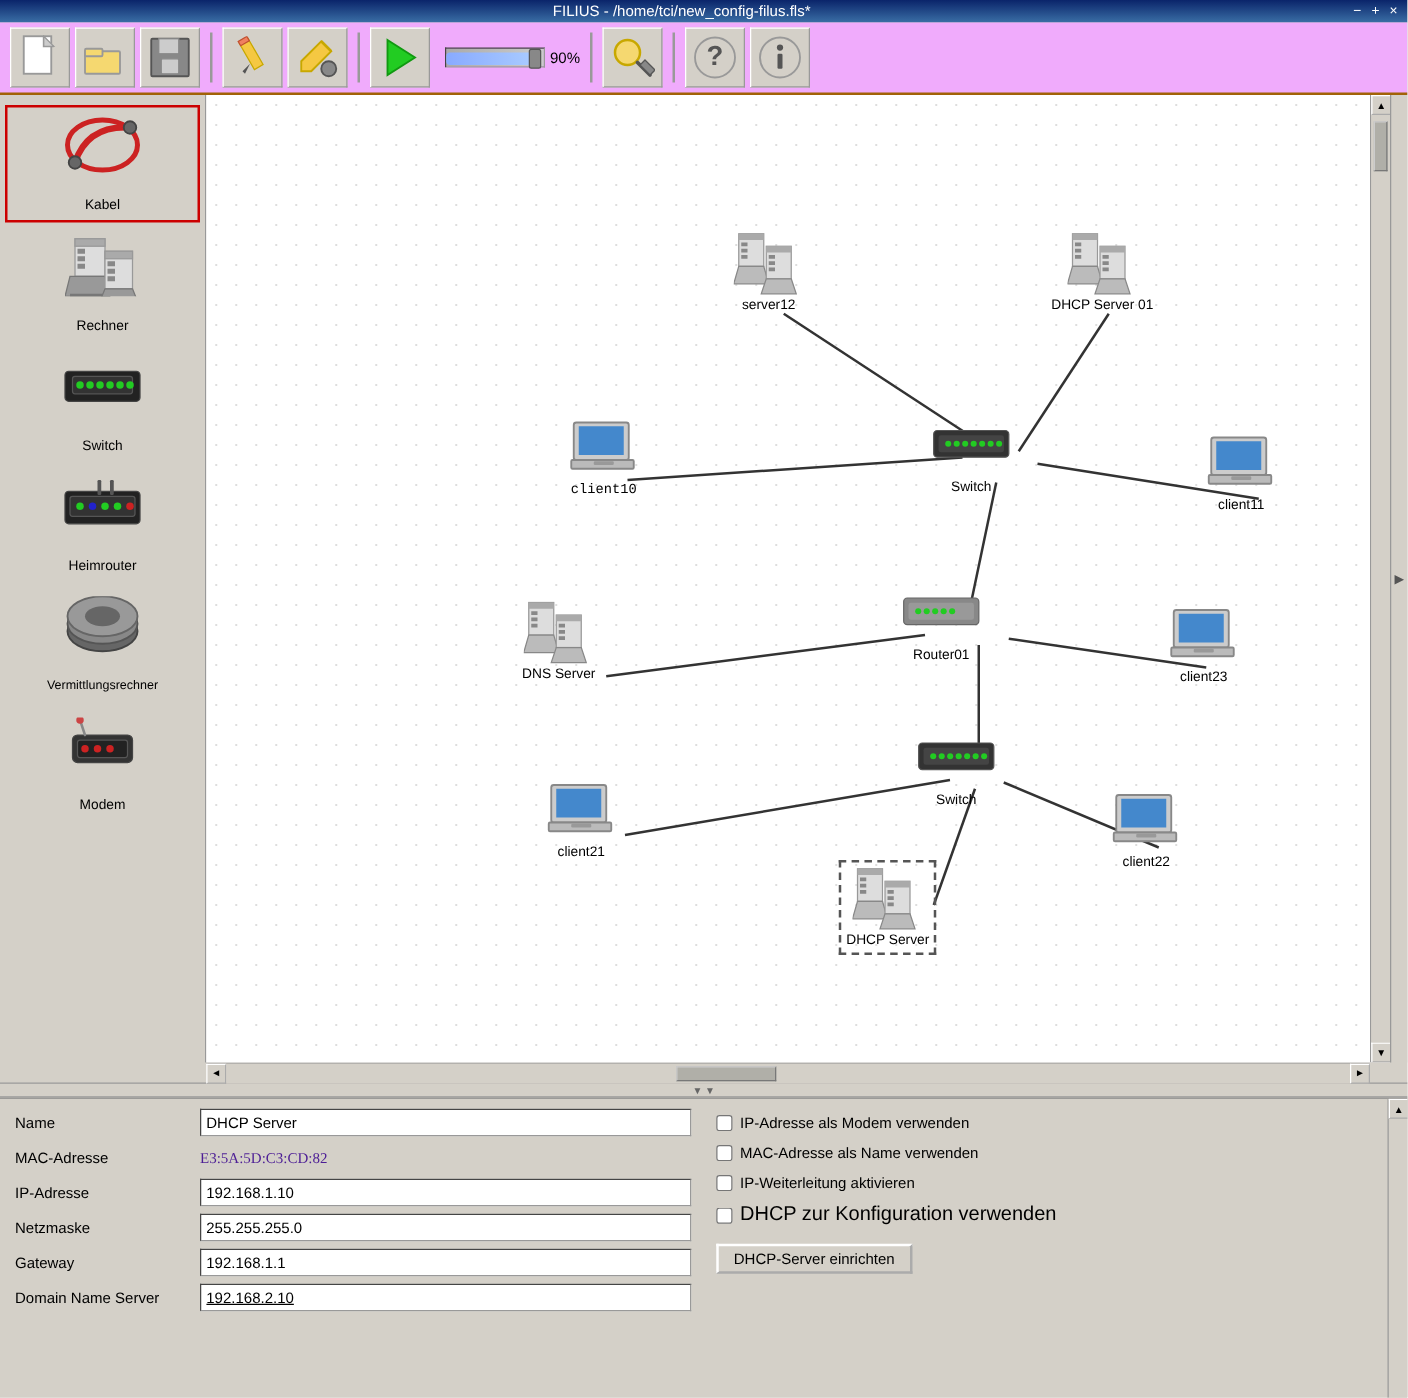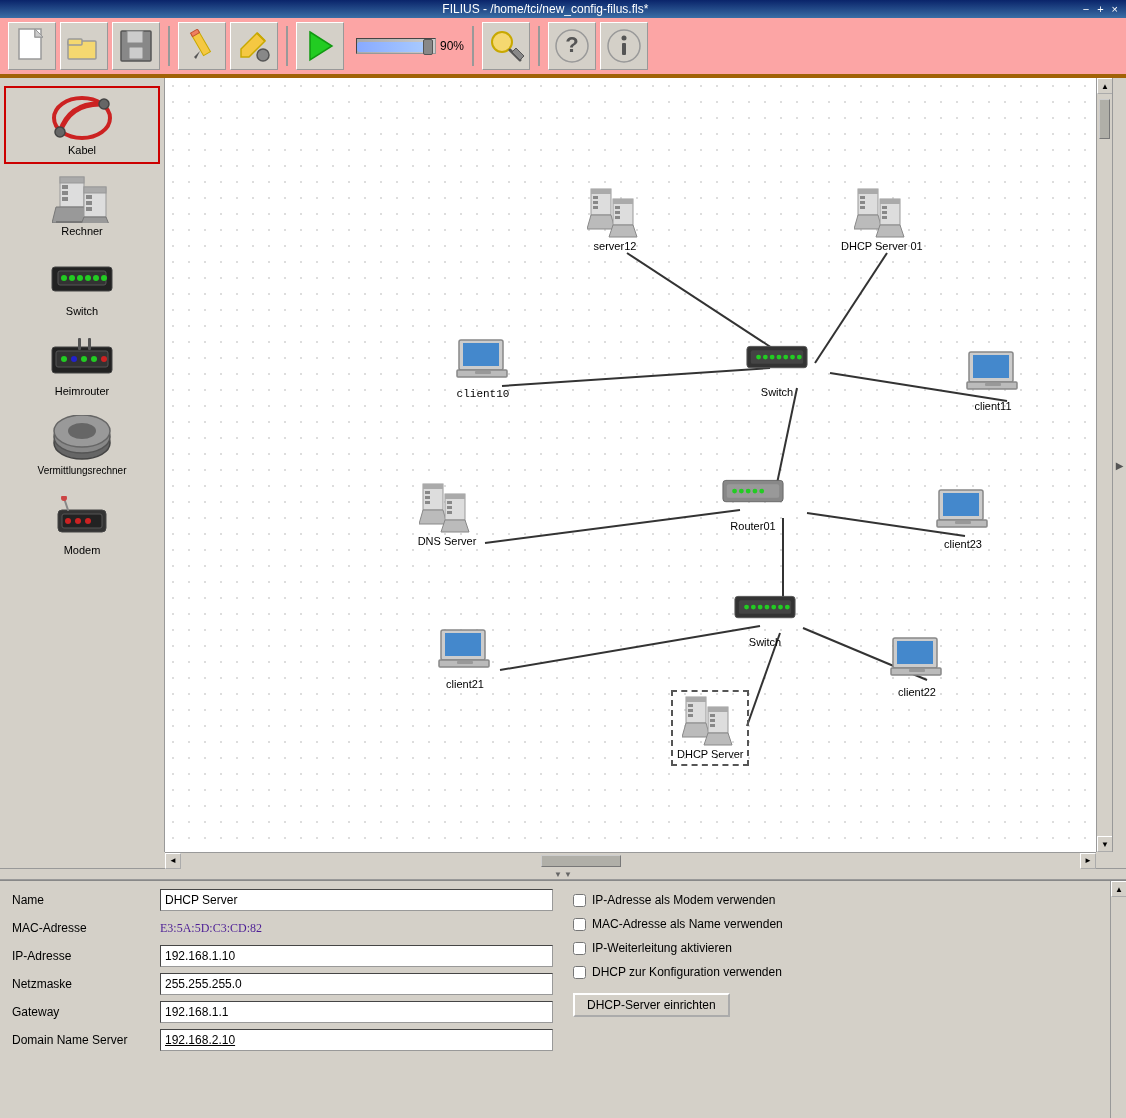--- a/index.html
+++ b/index.html
@@ -15,22 +15,22 @@
       display: flex;
       justify-content: space-between;
       align-items: center;
       padding: 2px 8px;
     }
     #titlebar-controls { display: flex; gap: 8px; font-size: 11px; }
     #titlebar-controls span { cursor: pointer; color: white; }
 
     
     #toolbar {
-      background: #fca5a5;
-      border-bottom: 4px solid #a16207;
+      background: #f0abfc;
+      border-bottom: 2px solid #a16207;
       display: flex;
       align-items: center;
       padding: 4px 8px;
       gap: 4px;
     }
     .toolbar-btn {
       width: 48px; height: 48px;
       background: #d4d0c8;
       border: 1px solid #999;
       border-top-color: #fff;
@@ -69,21 +69,21 @@
       gap: 4px;
     }
     .sidebar-item {
       display: flex; flex-direction: column; align-items: center;
       padding: 6px 4px;
       cursor: pointer;
       border: 1px solid transparent;
     }
     .sidebar-item.active { border: 2px solid #cc0000; }
     .sidebar-icon { width: 64px; height: 48px; display: flex; align-items: center; justify-content: center; }
-    .sidebar-label { font-size: 11px; text-align: right; margin-top: 2px; }
+    .sidebar-label { font-size: 11px; text-align: right; margin-top: 18px; }
 
     
     #canvas-area {
       flex: 1;
       background: white;
       position: relative;
       overflow: hidden;
       background-image: radial-gradient(circle, #ccc 1px, transparent 1px);
       background-size: 16px 16px;
     }
@@ -638,21 +638,21 @@
     <div class="prop-checkbox-row">
       <input type="checkbox" class="prop-checkbox" style="">
       <span style="font-size:12px;">MAC-Adresse als Name verwenden</span>
     </div>
     <div class="prop-checkbox-row">
       <input type="checkbox" class="prop-checkbox" style="">
       <span style="font-size:12px;">IP-Weiterleitung aktivieren</span>
     </div>
     <div class="prop-checkbox-row">
       <input type="checkbox" class="prop-checkbox" style="">
-      <span style="font-size:12px;">DHCP zur Konfiguration verwenden</span>
+      <span style="font-size:16px;">DHCP zur Konfiguration verwenden</span>
     </div>
     <div>
       <button class="prop-button">DHCP-Server einrichten</button>
     </div>
   </div>
 
   <div style="position:absolute;right:0;top:0;bottom:0;width:16px;background:#d4d0c8;border-left:1px solid #999;display:flex;flex-direction:column;">
     <div style="width:16px;height:16px;background:#d4d0c8;border:1px outset #fff;display:flex;align-items:center;justify-content:center;cursor:pointer;font-size:8px;">▲</div>
     <div style="flex:1;"></div>
 

